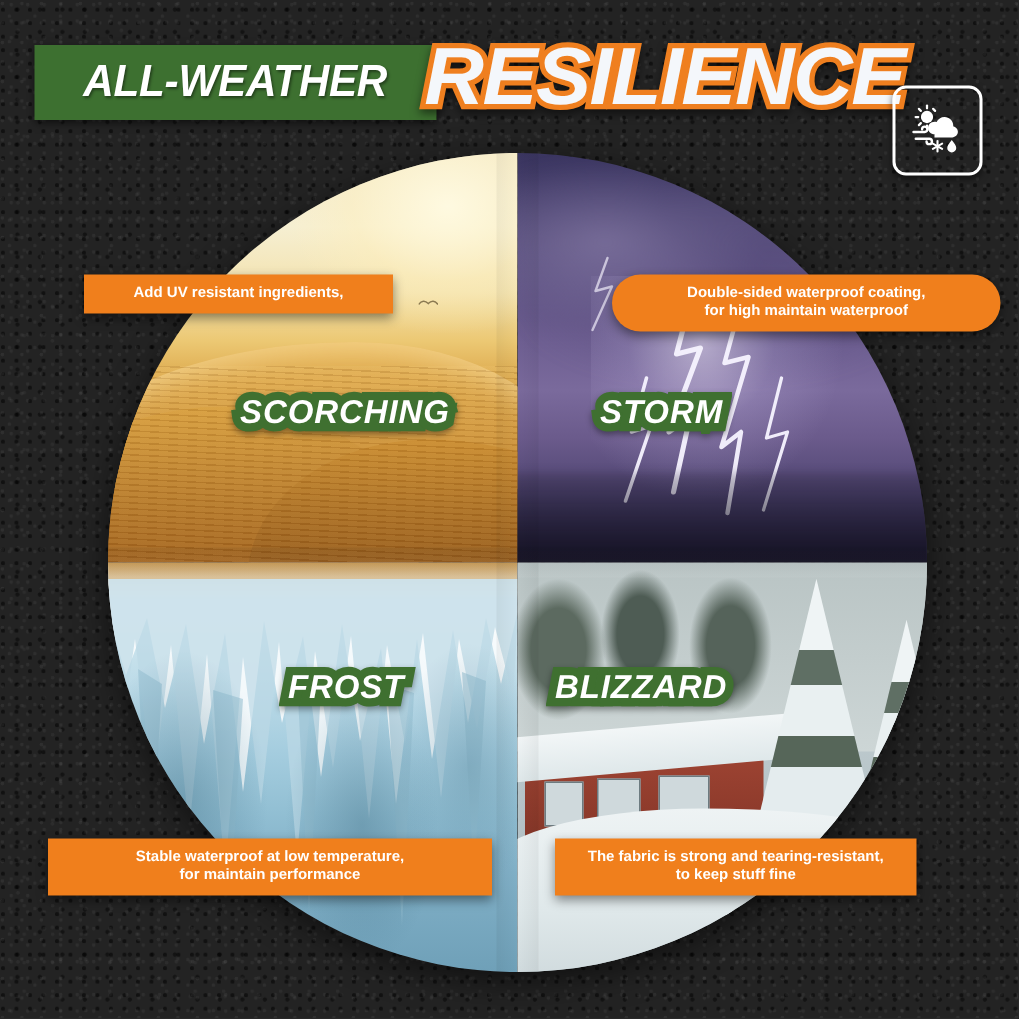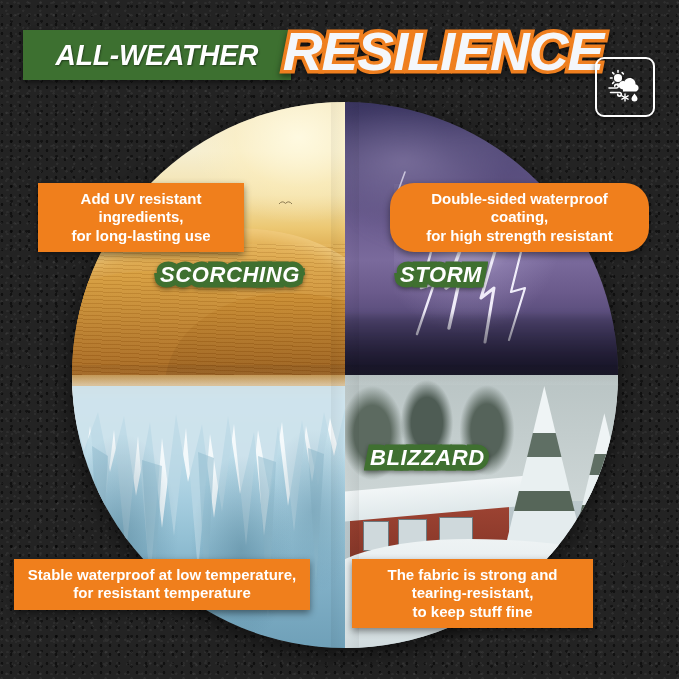--- a/index.html
+++ b/index.html
@@ -219,24 +219,25 @@
     -webkit-text-stroke:11px #3f7030;
     paint-order:stroke fill;
     letter-spacing:.6px;
     filter:drop-shadow(0 2px 2px rgba(0,0,0,.4));
   }
 
   
   .callout{
     position:absolute;background:#f07f1c;
     color:#ffffff;text-align:center;
-    font-size:15px;font-weight:bold;line-height:1.22;
+    font-size:10px;font-weight:bold;line-height:1.22;
     padding:7px 12px;
     box-shadow:0 3px 7px rgba(0,0,0,.45);
     box-sizing:border-box;
+    margin-left:18px;
   }
   .c-tl{left:38px;top:183px;width:206px;}
   .c-tr{left:390px;top:183px;width:259px;border-radius:24px;}
   .c-bl{left:14px;top:559px;width:296px;}
   .c-br{left:352px;top:559px;width:241px;}
 </style>
 </head>
 <body>
 
 <div class="stage">
@@ -351,32 +352,32 @@
         <div class="snow-field"></div>
       </div>
     </div>
 
     <div class="seam-v"></div>
     <div class="seam-h"></div>
   </div>
 
   <div class="glabel" style="left:160px;top:262px;">SCORCHING</div>
   <div class="glabel" style="left:400px;top:262px;text-align:center;">STORM</div>
+  <div class="glabel" style="left:192px;top:445px;">FROST</div>
   <div class="glabel" style="left:370px;top:445px;">BLIZZARD</div>
 
   <div class="callout c-tl">
     <div>Add UV resistant ingredients,</div>
-    <div>for long-lasting use</div>
   </div>
   <div class="callout c-tr">
     <div>Double-sided waterproof coating,</div>
-    <div>for high strength resistant</div>
+    <div>for high maintain waterproof</div>
   </div>
   <div class="callout c-bl">
     <div>Stable waterproof at low temperature,</div>
-    <div>for resistant temperature</div>
+    <div>for maintain performance</div>
   </div>
   <div class="callout c-br">
     <div>The fabric is strong and tearing-resistant,</div>
     <div>to keep stuff fine</div>
   </div>
 
 </div>
 
 </body></html>

